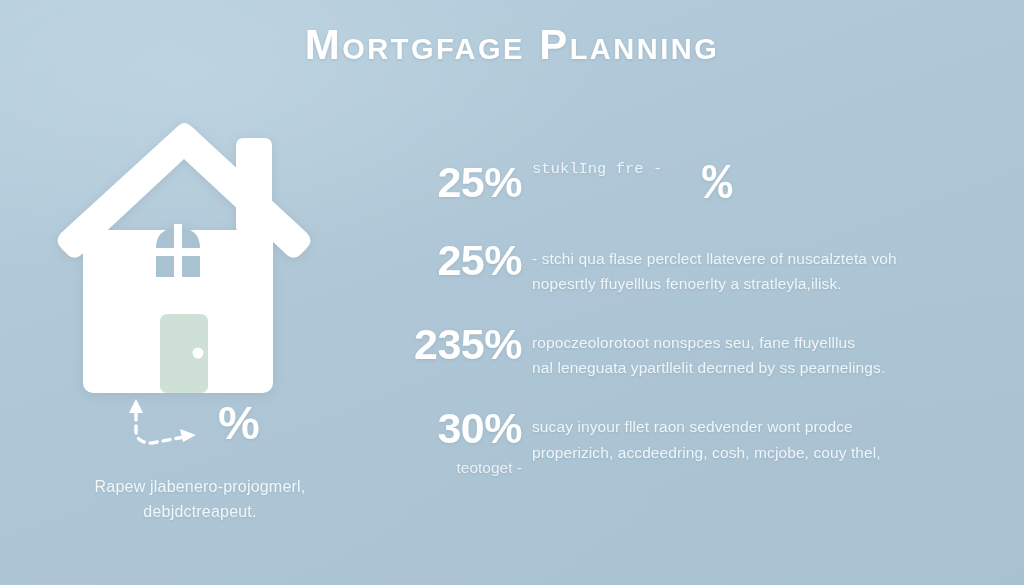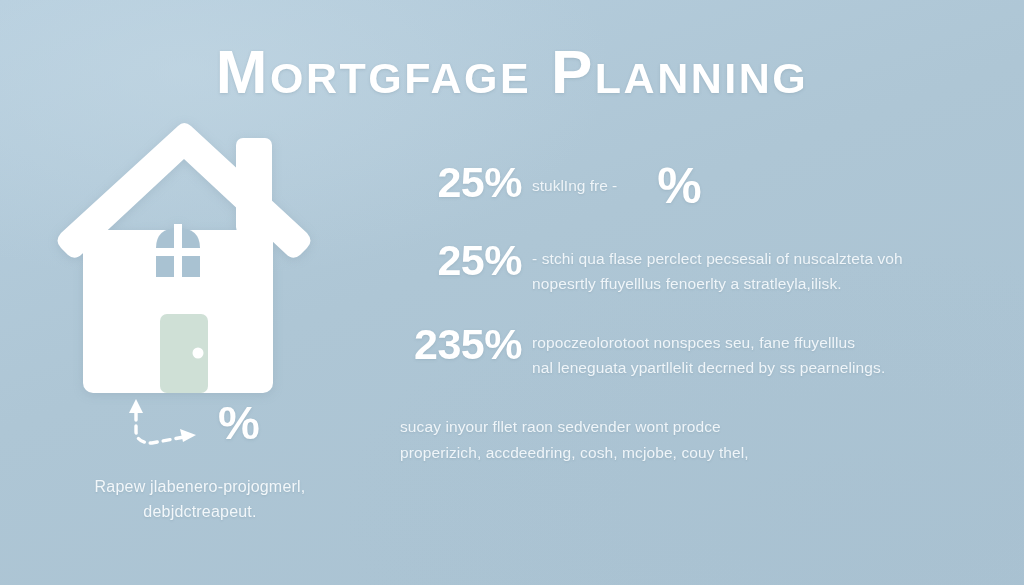--- a/index.html
+++ b/index.html
@@ -23,24 +23,24 @@
       radial-gradient(ellipse 80% 70% at 85% 88%, rgba(168,192,208,0.45) 0%, rgba(168,192,208,0) 65%),
       linear-gradient(160deg, #b6cede 0%, #aec6d5 45%, #a9c2d2 100%);
     overflow: hidden;
   }
 
   
   #title {
     position: absolute;
     left: 0;
     right: 0;
-    top: 38px;
+    top: 22px;
     text-align: center;
     color: #ffffff;
-    font-size: 62px;
+    font-size: 42px;
     font-weight: bold;
     font-variant: small-caps;
     letter-spacing: 2.5px;
     line-height: 1.1;
     text-shadow: 0 1px 3px rgba(120,145,160,0.35);
     white-space: nowrap;
   }
 
   
   #left-col {
@@ -151,23 +151,23 @@
     font-size: 15.5px;
     line-height: 1.62;
     letter-spacing: 0.1px;
     white-space: nowrap;
     text-shadow: 0 1px 2px rgba(120,145,160,0.3);
   }
 
   
   #row-1 .stat-body {
     display: flex;
-    align-items: center;
     padding-top: 0;
     height: 52px;
+    font-family: Liberation Mono, monospace;
   }
   #row-1-label {
     color: #eef4f8;
     font-size: 15.5px;
     white-space: nowrap;
     text-shadow: 0 1px 2px rgba(120,145,160,0.3);
   }
   #row-1-percent {
     color: #ffffff;
     font-size: 50px;
@@ -232,36 +232,40 @@
         <span id="row-1-label">stuklIng fre -</span>
         <span id="row-1-percent">%</span>
       </div>
     </div>
 
     <div class="stat-row" id="row-2">
       <div class="stat-num-cell">
         <div class="stat-number">25%</div>
       </div>
       <div class="stat-body">
-        <div class="body-line">- stchi qua flase perclect pecsesali of nuscalzteta voh</div>
+        <div class="body-line">- stchi qua flase perclect llatevere of nuscalzteta voh</div>
         <div class="body-line">nopesrtly ffuyelllus fenoerlty a stratleyla,ilisk.</div>
       </div>
     </div>
 
     <div class="stat-row" id="row-3">
       <div class="stat-num-cell">
         <div class="stat-number">235%</div>
       </div>
       <div class="stat-body">
         <div class="body-line">ropoczeolorotoot nonspces seu, fane ffuyelllus</div>
         <div class="body-line">nal leneguata ypartllelit decrned by ss pearnelings.</div>
       </div>
     </div>
 
     <div class="stat-row" id="row-4">
+      <div class="stat-num-cell">
+        <div class="stat-number">30%</div>
+        <div class="stat-sublabel">teotoget -</div>
+      </div>
       <div class="stat-body">
         <div class="body-line">sucay inyour fllet raon sedvender wont prodce</div>
         <div class="body-line">properizich, accdeedring, cosh, mcjobe, couy thel,</div>
       </div>
     </div>
 
   </div>
 </div>
 
 </body></html>

